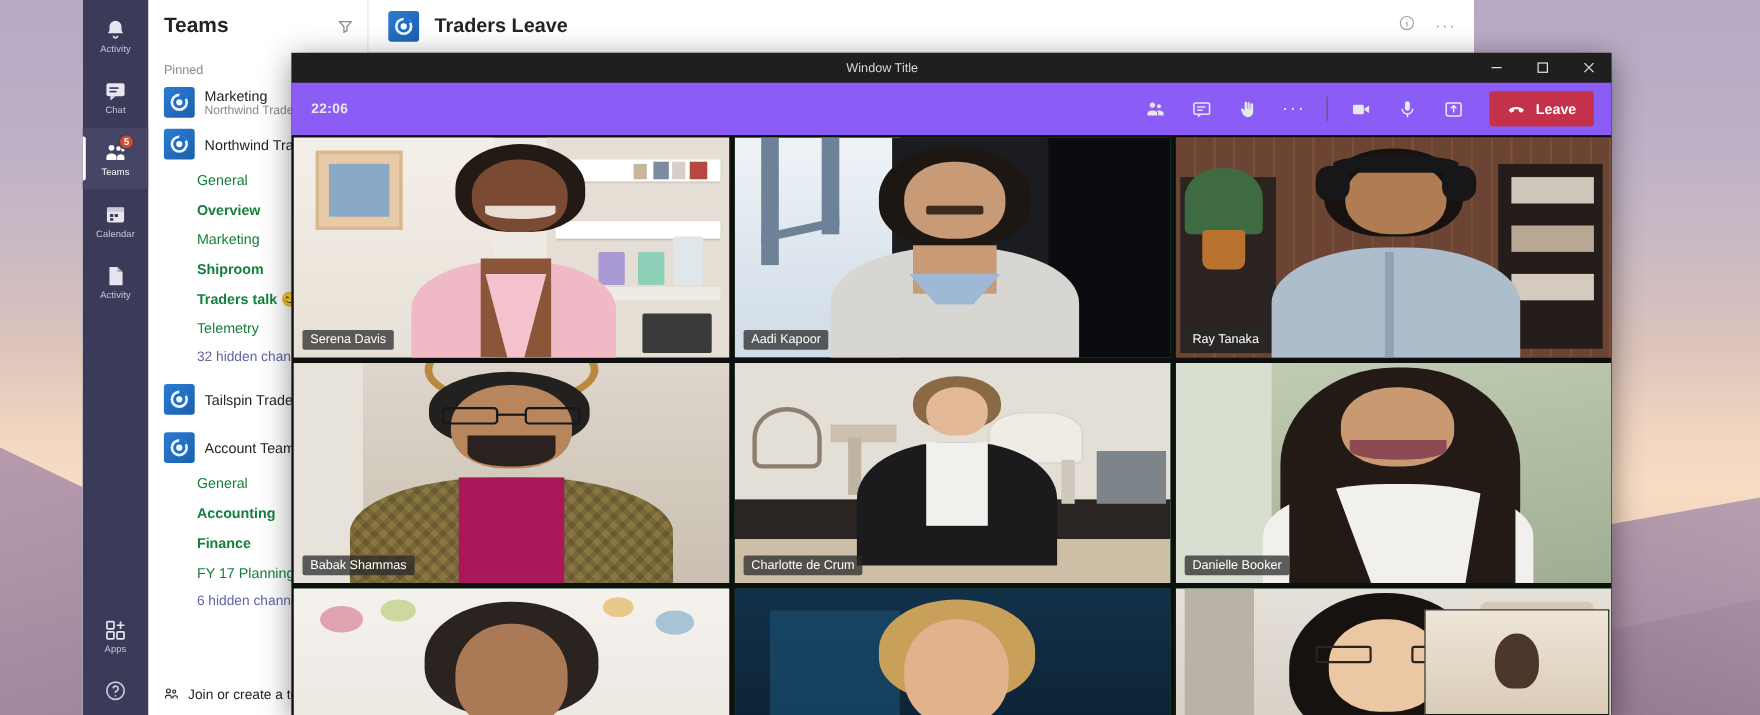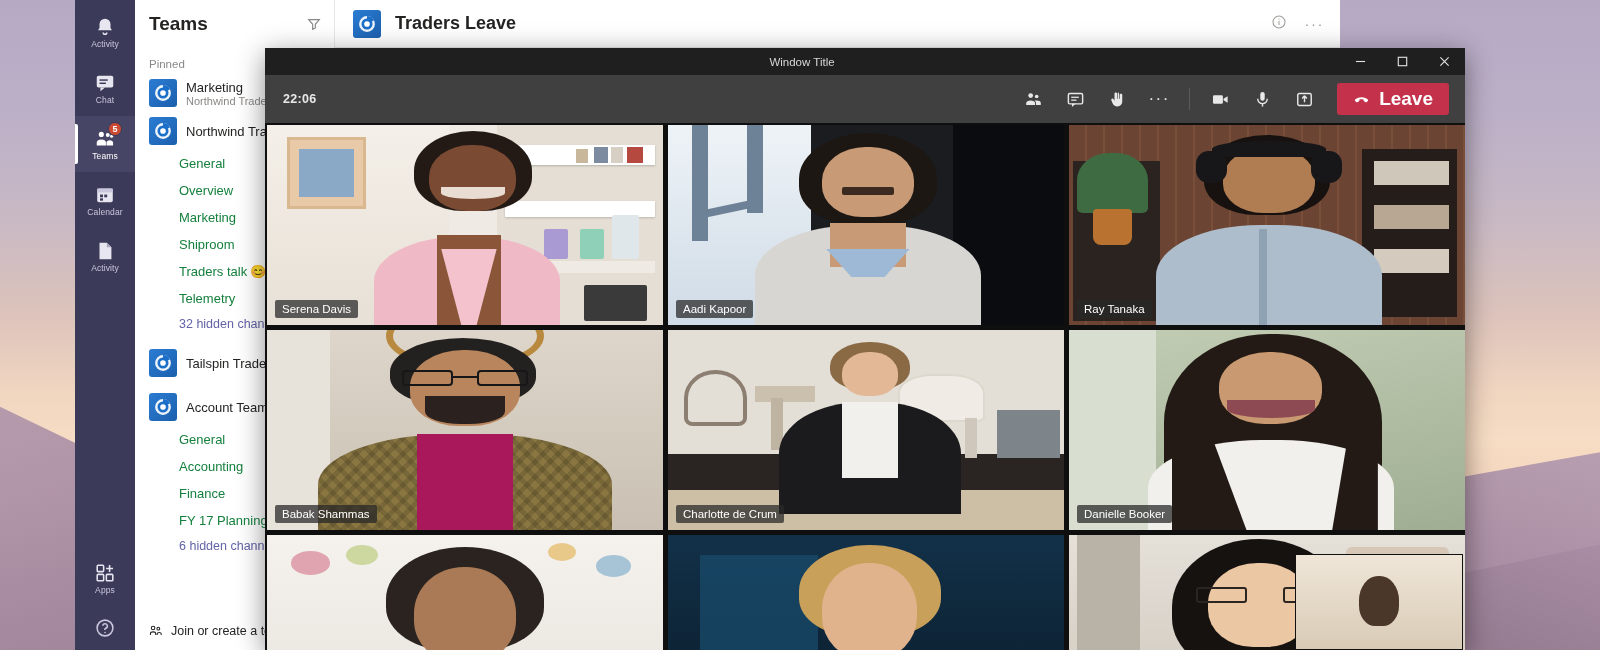--- a/index.html
+++ b/index.html
@@ -130,21 +130,21 @@
     font-size: 13px; color: #252423; white-space: nowrap;
   }
   .team-sub {
     font-size: 11px; color: #8a8886; white-space: nowrap;
   }
   .channel {
     font-size: 13px; color: #15803d;
     padding: 6px 8px 6px 44px;
     white-space: nowrap;
   }
-  .channel.bold { font-weight: normal; }
+  .channel.bold { font-weight: bold; }
   .hidden-link {
     font-size: 12.5px; color: #6264a7;
     padding: 5px 8px 5px 44px; white-space: nowrap;
   }
   #join-team {
     position: absolute; bottom: 6px; left: 0; right: 0;
     display: flex; align-items: center; gap: 8px;
     padding: 6px 14px; font-size: 12.5px; color: #252423;
   }
   #join-team svg { width: 14px; height: 14px; flex: 0 0 14px; }
@@ -217,21 +217,21 @@
   #mw-controls { display: flex; align-items: center; height: 27px; }
   .mw-btn {
     width: 42px; height: 27px;
     display: flex; align-items: center; justify-content: center;
     color: #e4e4e4;
   }
   .mw-btn svg { width: 11px; height: 11px; }
 
   #mw-toolbar {
     height: 48px; flex: 0 0 48px;
-    background: #404040;
+    background: #8b5cf6;
     display: flex; align-items: center;
     padding: 0 16px 0 18px;
   }
   #mw-clock { font-size: 12.5px; color: #e8e8e8; font-weight: bold; letter-spacing: .3px; }
   #mw-actions {
     margin-left: auto; display: flex; align-items: center; gap: 0;
   }
   .tb-btn {
     width: 42px; height: 36px;
     display: flex; align-items: center; justify-content: center;
@@ -240,21 +240,21 @@
   .tb-btn svg { width: 19px; height: 19px; }
   .tb-more { font-size: 17px; letter-spacing: 1.5px; color: #e8e8e8; }
   .tb-sep {
     width: 1px; height: 22px; background: #5a5a5a; margin: 0 9px;
   }
   #leave-btn {
     margin-left: 12px;
     height: 32px; padding: 0 16px;
     background: #c4314b; border-radius: 3px;
     display: flex; align-items: center; gap: 9px;
-    color: #ffffff; font-size: 19px; font-weight: bold; text-align: center;
+    color: #ffffff; font-size: 13px; font-weight: bold; text-align: center;
   }
   #leave-btn svg { width: 17px; height: 17px; }
 
   
   #video-grid {
     flex: 1;
     display: grid;
     grid-template-columns: repeat(3, 1fr);
     grid-auto-rows: 200px;
     gap: 5px;

